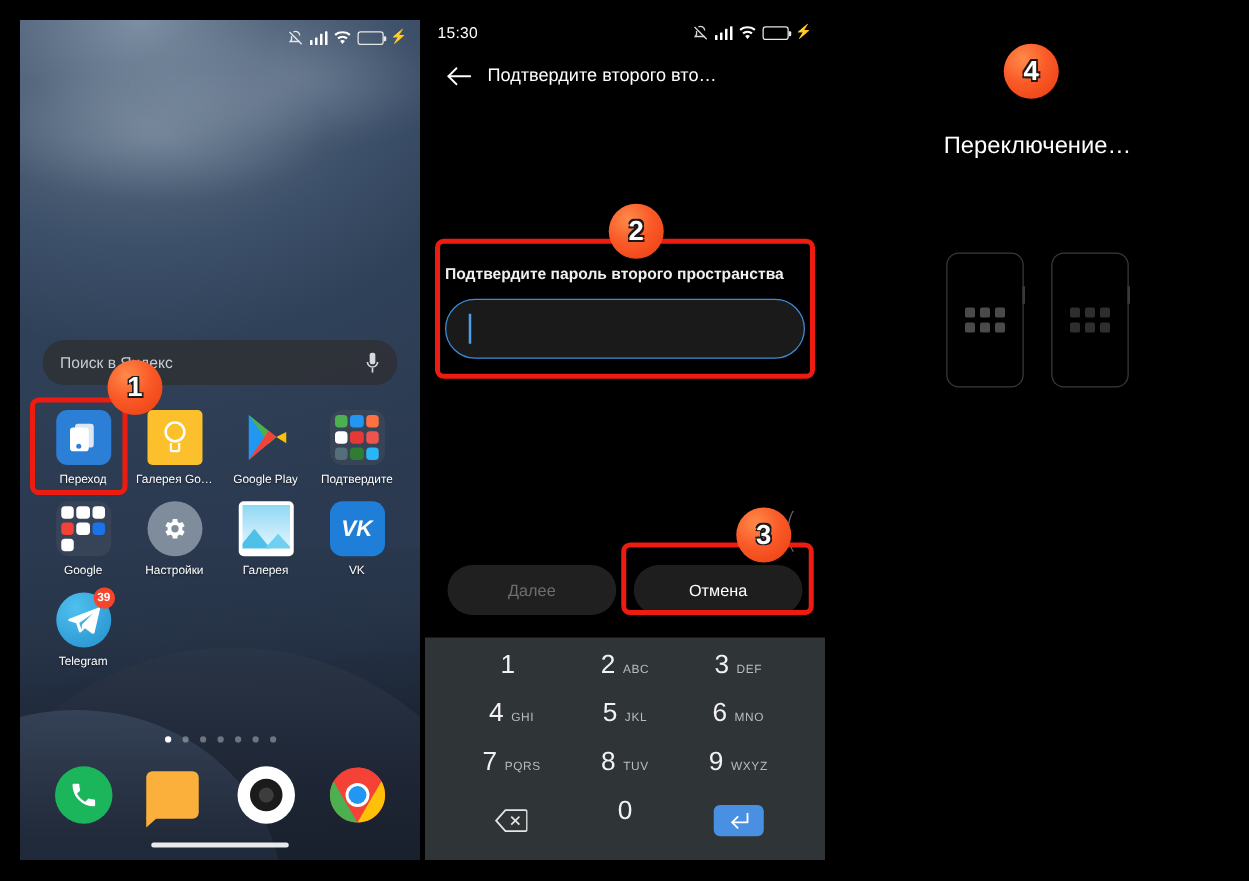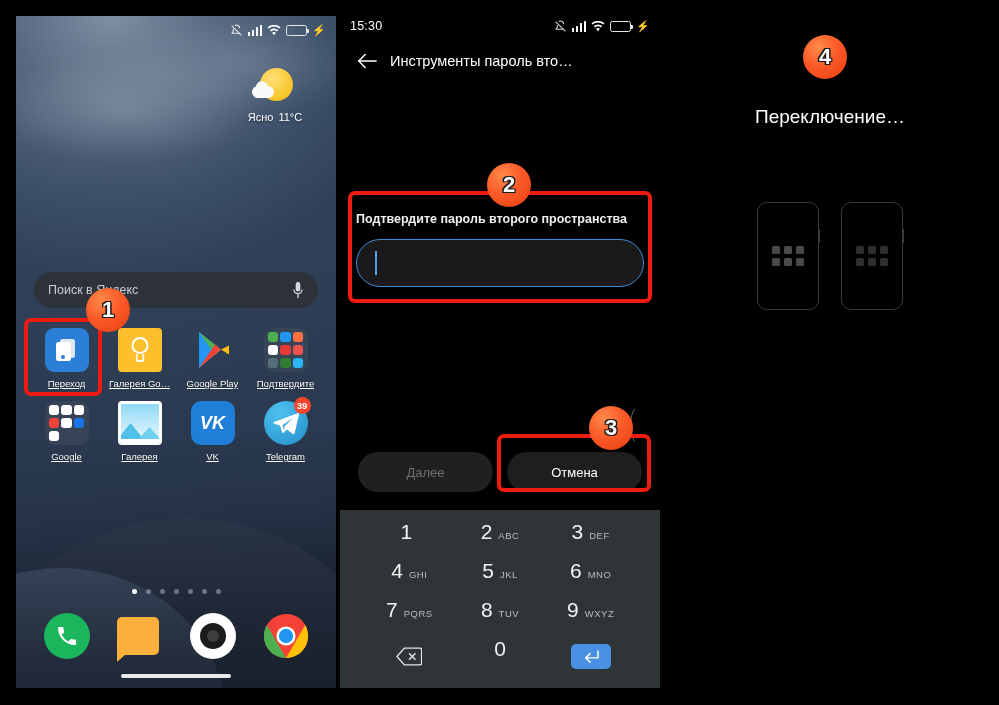--- a/index.html
+++ b/index.html
@@ -106,21 +106,21 @@
   .searchbar .sb-ph { flex: 1; font-size: 12.5px; color: #c9ccd2; }
   .icon-mic { width: 12px; height: 17px; }
 
   
   .appgrid {
     position: absolute; left: 14px; top: 312px; width: 292px;
     display: grid; grid-template-columns: repeat(4, 1fr); row-gap: 12px;
   }
   .app { display: flex; flex-direction: column; align-items: center; }
   .app-ico { width: 44px; height: 44px; position: relative; }
-  .app-label { margin-top: 6px; font-size: 9.5px; color: #fff; text-shadow: 0 1px 2px rgba(0,0,0,.55); max-width: 70px; text-align: center; white-space: nowrap; overflow: hidden; text-overflow: ellipsis; text-decoration: underline; }
+  .app-label { margin-top: 6px; font-size: 9.5px; color: #fff; text-shadow: 0 1px 2px rgba(0,0,0,.55); max-width: 70px; text-align: center; white-space: nowrap; overflow: hidden; text-overflow: ellipsis; }
 
   .ico-perehod { background: #2c7fd6; border-radius: 9px; }
   .ico-perehod .c1 { position: absolute; left: 15px; top: 11px; width: 15px; height: 19px; background: #dde7f2; border-radius: 2.5px; }
   .ico-perehod .c2 { position: absolute; left: 11px; top: 14px; width: 15px; height: 19px; background: #fff; border-radius: 2.5px; }
   .ico-perehod .c2:after { content:""; position:absolute; left:5.5px; bottom:2.5px; width:4px; height:4px; border-radius:50%; background:#2c7fd6; }
 
   .ico-keep { background: #fcc02c; border-radius: 4px; }
   .ico-keep .bulb { position: absolute; left: 50%; top: 9px; transform: translateX(-50%); width: 17px; height: 17px; border: 2.2px solid #fff; border-radius: 50%; }
   .ico-keep .base { position: absolute; left: 50%; top: 26px; transform: translateX(-50%); width: 9px; height: 8px; border: 2.2px solid #fff; border-top: none; border-radius: 0 0 3px 3px; }
 
@@ -267,29 +267,20 @@
           <svg width="14" height="11" viewBox="0 0 24 18" fill="#fff">
               <path d="M12 17l-3.3-4.1a5.3 5.3 0 0 1 6.6 0L12 17zM4.9 8.3l1.9 2.3a8.2 8.2 0 0 1 10.4 0l1.9-2.3a11.2 11.2 0 0 0-14.2 0zM.9 3.4l1.9 2.3a14.2 14.2 0 0 1 18.4 0l1.9-2.3a17.2 17.2 0 0 0-22.2 0z"></path>
             </svg>
         </span>
         <span class="icon-batt"><span class="fill"></span></span>
         <span class="icon-bolt">⚡</span>
       </div>
     </div>
 
 
-    <div class="weather-wrap">
-      <div class="weather-icon">
-        <span class="weather-sun"></span>
-        <span class="weather-cloud"></span>
-      </div>
-      <div class="weather-text">
-        <span>Ясно</span><span class="temp">11°C</span>
-      </div>
-    </div>
 
     <div class="searchbar">
       <span class="sb-ph">Поиск в Яндекс</span>
       <span class="icon-mic">
         <svg width="12" height="17" viewBox="0 0 12 18" fill="#d6d9de">
             <rect x="3.6" y="0" width="4.8" height="10" rx="2.4"></rect>
             <path d="M1 8a5 5 0 0 0 10 0h-1.4a3.6 3.6 0 0 1-7.2 0z"></path>
             <rect x="5.3" y="13" width="1.4" height="4"></rect>
           </svg>
       </span>
@@ -350,20 +341,30 @@
               <span style="background:#e53935"></span>
               <span style="background:#ef5350"></span>
             <span style="background:#546e7a"></span>
               <span style="background:#2e7d32"></span>
               <span style="background:#29b6f6"></span>
           </div>
         </div>
         <div class="app-label">Подтвердите</div>
       </div>
       <div class="app">
+        <div class="app-ico ico-settings">
+          <span class="gear">
+            <svg width="22" height="22" viewBox="0 0 24 24" fill="#fff">
+              <path d="M19.4 13a7.6 7.6 0 0 0 0-2l2-1.5-2-3.5-2.4 1a7.6 7.6 0 0 0-1.7-1L15 3.4h-4l-.3 2.6a7.6 7.6 0 0 0-1.7 1l-2.4-1-2 3.5L6.6 11a7.6 7.6 0 0 0 0 2l-2 1.5 2 3.5 2.4-1a7.6 7.6 0 0 0 1.7 1l.3 2.6h4l.3-2.6a7.6 7.6 0 0 0 1.7-1l2.4 1 2-3.5zM13 15.2A3.2 3.2 0 1 1 13 8.8a3.2 3.2 0 0 1 0 6.4z" transform="translate(-1,0)"></path>
+            </svg>
+          </span>
+        </div>
+        <div class="app-label">Настройки</div>
+      </div>
+      <div class="app">
         <div class="app-ico ico-gallery">
           <div class="pic">
               <span class="mtn1"></span>
               <span class="mtn2"></span>
             </div>
         </div>
         <div class="app-label">Галерея</div>
       </div>
       <div class="app">
         <div class="app-ico ico-vk">VK</div>
@@ -445,21 +446,21 @@
       </div>
     </div>
 
     <div class="pass-title-row">
       <span class="back-arrow">
         <svg width="22" height="18" viewBox="0 0 24 18" fill="none" stroke="#fff" stroke-width="1.6" stroke-linecap="round" stroke-linejoin="round">
             <line x1="22" y1="9" x2="3" y2="9"></line>
             <polyline points="10,2 3,9 10,16"></polyline>
           </svg>
       </span>
-      <span class="pass-title">Инструменты пароль вто…</span>
+      <span class="pass-title">Подтвердите второго вто…</span>
     </div>
 
     <div class="pass-field-block">
       <div class="pass-label">Подтвердите пароль второго пространства</div>
       <div class="pass-input">
         <span class="caret"></span>
         <span></span>
       </div>
     </div>
 

